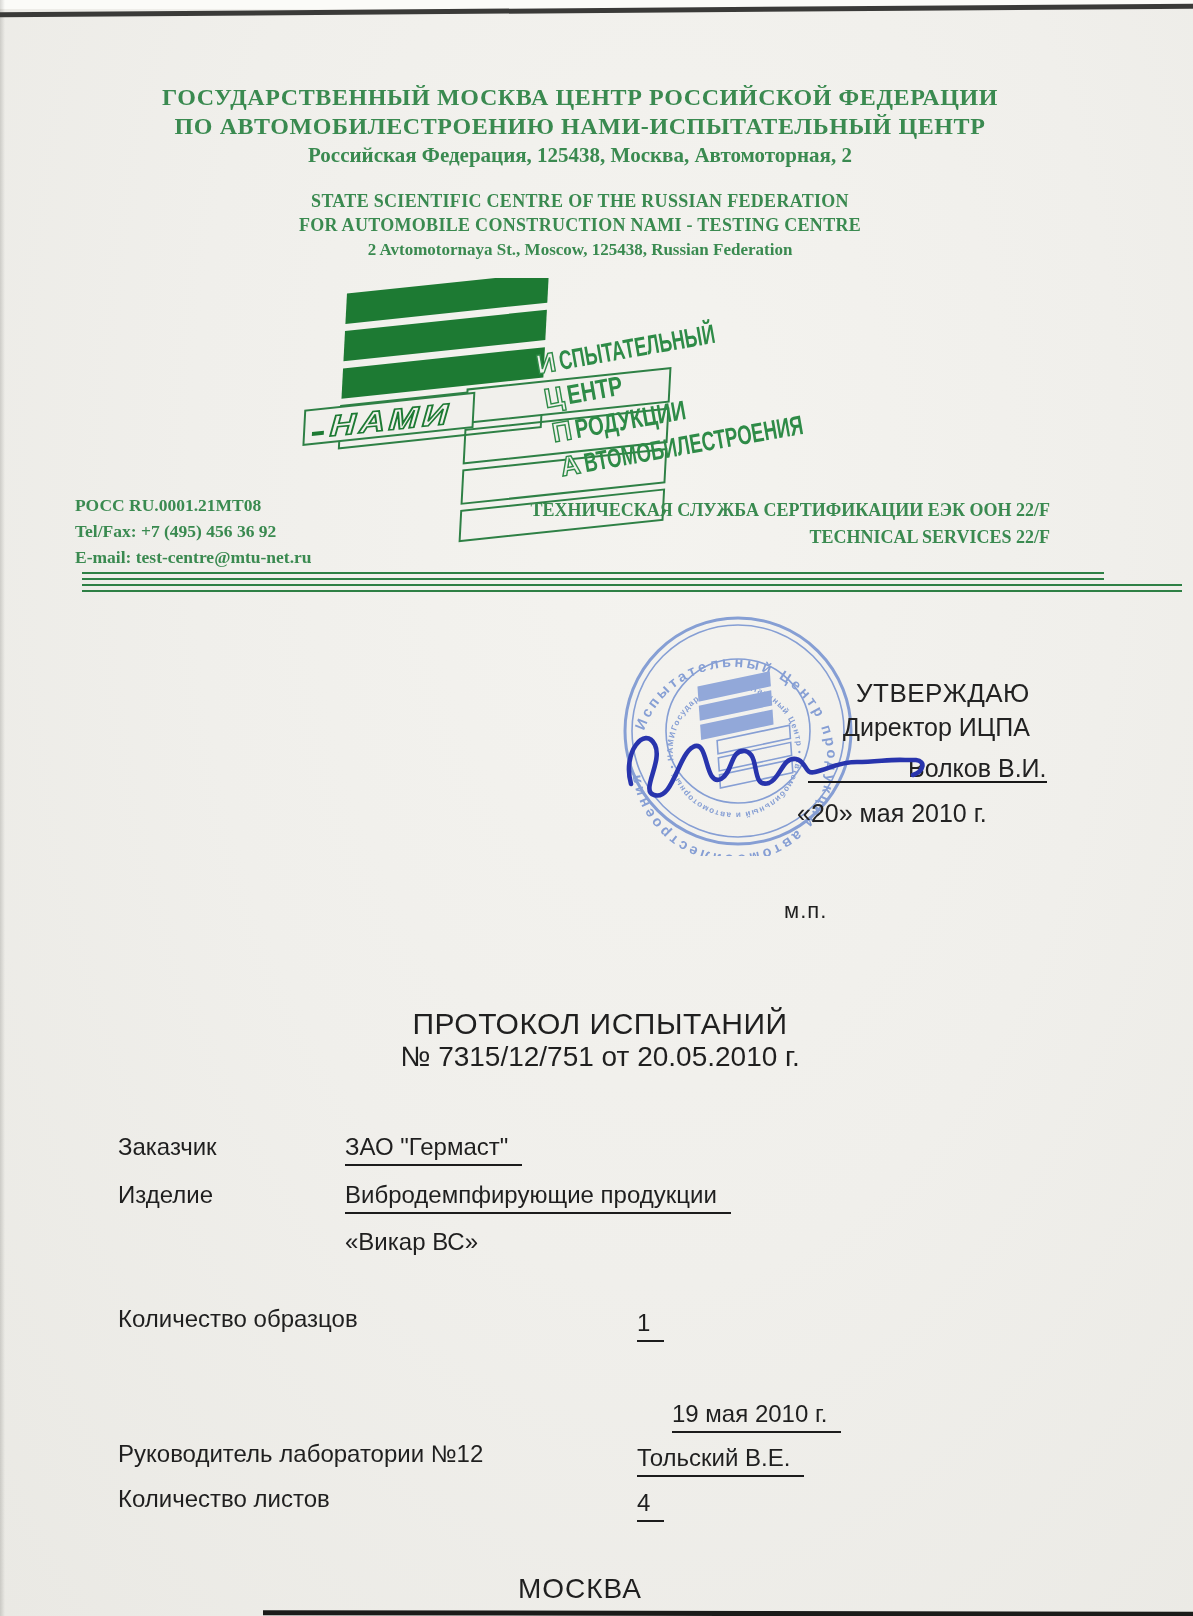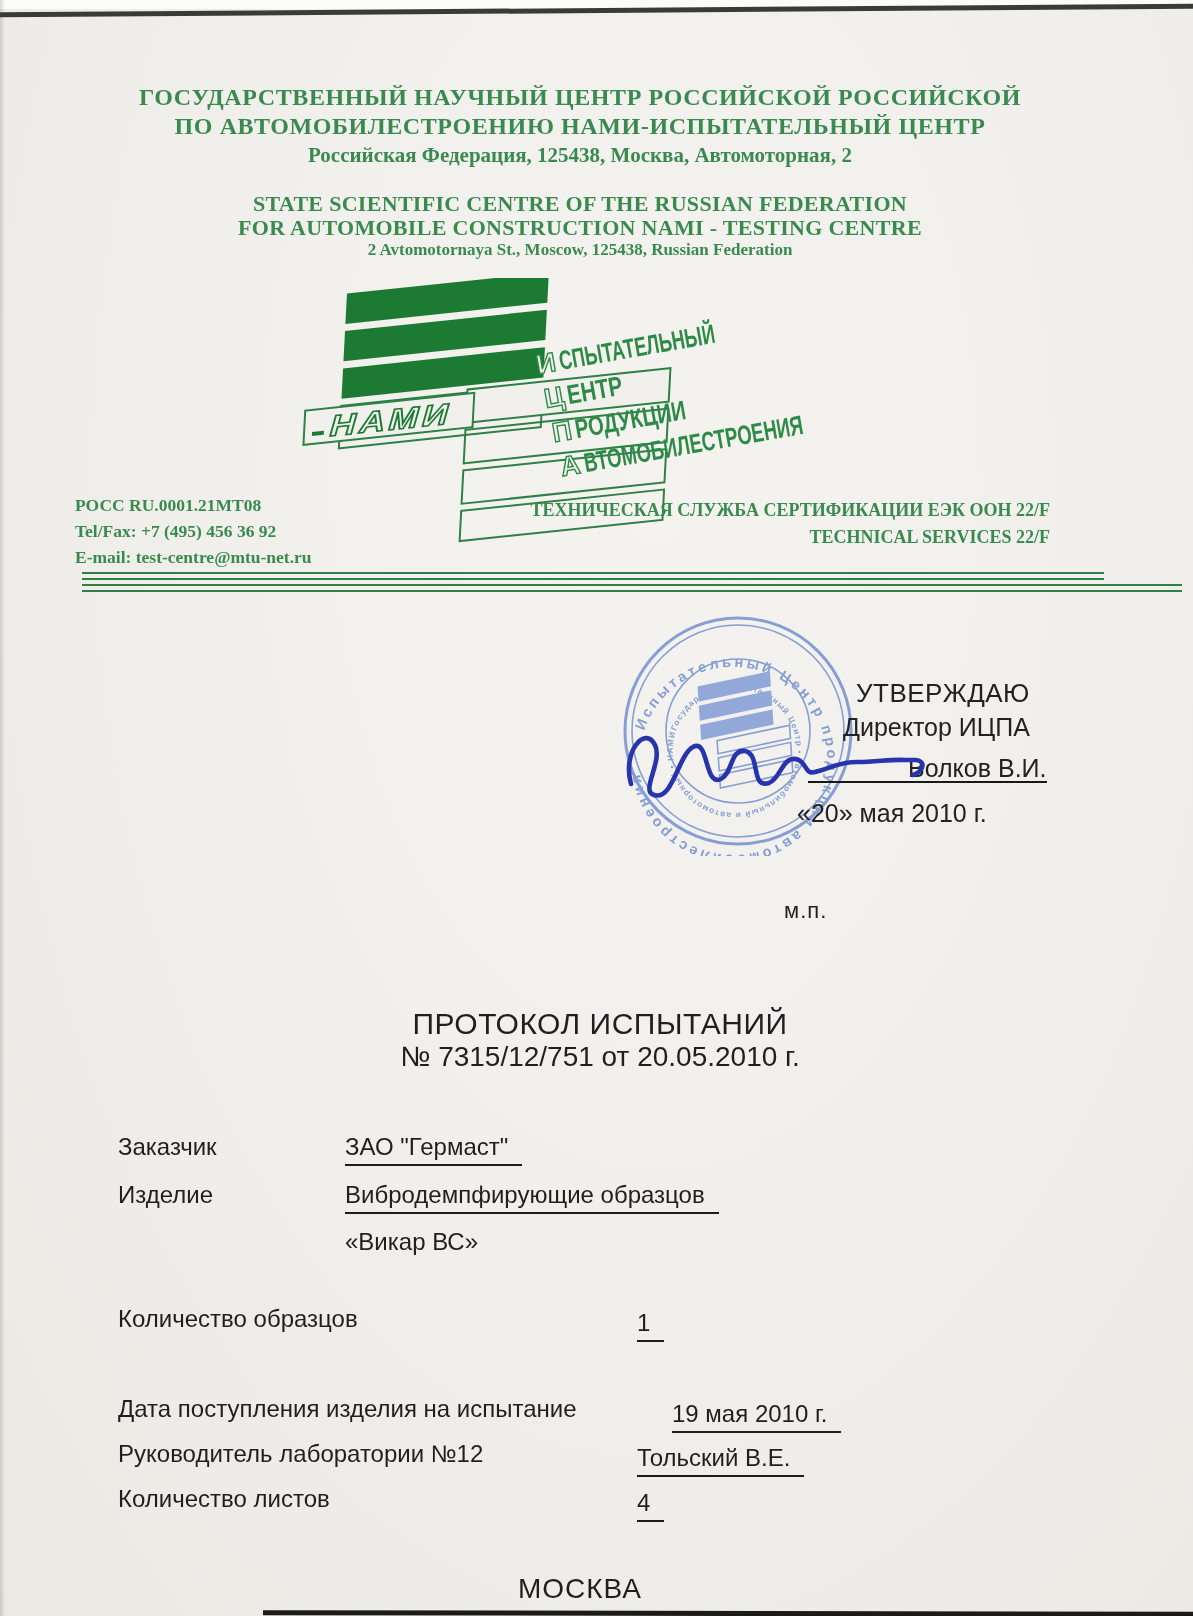--- a/index.html
+++ b/index.html
@@ -11,21 +11,21 @@
   .abs{position:absolute;}
   
   .top-white{left:0;top:0;width:1193px;height:9px;background:#fbfbf8;}
   .top-edge{left:-8px;top:8px;width:1212px;height:5px;background:#3a3a38;transform:rotate(-0.4deg);}
   .left-edge{left:0;top:0;width:5px;height:1616px;background:linear-gradient(90deg,rgba(60,60,55,.18),rgba(60,60,55,0));}
   .bottom-edge{left:263px;bottom:0;width:930px;height:5px;background:#1b1b19;transform:rotate(.1deg);}
   
   .gr{color:#3a8a50;font-family:"Liberation Serif", serif;font-weight:bold;text-align:center;left:0;width:1160px;}
   .h-ru{font-size:24px;letter-spacing:.6px;}
   .h-addr{font-size:21px;}
-  .h-en{font-size:22px;letter-spacing:.3px;font-family:Liberation Serif, serif;}
+  .h-en{font-size:18px;letter-spacing:.3px;font-family:Liberation Serif, serif;}
   .h-en-addr{font-size:17px;}
   
   .contacts{left:75px;top:492px;font-family:"Liberation Serif", serif;font-weight:bold;color:#3a8a50;font-size:17.5px;line-height:26px;}
   .service{left:480px;top:497px;width:570px;text-align:right;font-family:"Liberation Serif", serif;font-weight:bold;color:#3a8a50;font-size:18px;line-height:27px;}
   .rule{height:4px;border-top:2px solid #2e8045;border-bottom:2px solid #2e8045;}
   .rule1{left:82px;top:572px;width:1022px;}
   .rule2{left:82px;top:584px;width:1100px;}
   
   .ap{font-size:25px;color:#222;}
   .ap-head{left:856px;top:666px;font-size:26px;letter-spacing:.5px;margin-top:12px;}
@@ -48,21 +48,21 @@
 </head>
 <body>
 
 <div class="page">
 
   <div class="abs top-white"></div>
   <div class="abs top-edge"></div>
   <div class="abs left-edge"></div>
   <div class="abs bottom-edge"></div>
 
-  <div class="abs gr h-ru" style="top:84px;">ГОСУДАРСТВЕННЫЙ НАУЧНЫЙ ЦЕНТР РОССИЙСКОЙ РОССИЙСКОЙ</div>
+  <div class="abs gr h-ru" style="top:84px;">ГОСУДАРСТВЕННЫЙ МОСКВА ЦЕНТР РОССИЙСКОЙ ФЕДЕРАЦИИ</div>
   <div class="abs gr h-ru" style="top:113px;">ПО АВТОМОБИЛЕСТРОЕНИЮ НАМИ-ИСПЫТАТЕЛЬНЫЙ ЦЕНТР</div>
   <div class="abs gr h-addr" style="top:143px;">Российская Федерация, 125438, Москва, Автомоторная, 2</div>
   <div class="abs gr h-en" style="top:191px;">STATE SCIENTIFIC CENTRE OF THE RUSSIAN FEDERATION</div>
   <div class="abs gr h-en" style="top:215px;">FOR AUTOMOBILE CONSTRUCTION NAMI - TESTING CENTRE</div>
   <div class="abs gr h-en-addr" style="top:240px;">2 Avtomotornaya St., Moscow, 125438, Russian Federation</div>
 
   <div class="abs" style="left:295px;top:278px;width:575px;height:295px;">
     <svg width="575" height="295" viewBox="0 0 575 295">
       <g transform="translate(48,16) rotate(-6) skewX(-9)">
         <rect x="4" y="0" width="203" height="30" fill="#1d7a33"></rect>
@@ -147,27 +147,26 @@
 
   <div class="abs title-wrap">
     <div class="title-l1">ПРОТОКОЛ ИСПЫТАНИЙ</div>
     <div class="title-l2">№ 7315/12/751 от 20.05.2010 г.</div>
   </div>
 
   <div class="abs lbl" style="left:118px;top:1133px;">Заказчик</div>
   <div class="abs" style="left:345px;top:1133px;"><span class="val">ЗАО "Гермаст"</span></div>
 
   <div class="abs lbl" style="left:118px;top:1181px;">Изделие</div>
-  <div class="abs" style="left:345px;top:1181px;"><span class="val">Вибродемпфирующие образцов</span></div>
+  <div class="abs" style="left:345px;top:1181px;"><span class="val">Вибродемпфирующие продукции</span></div>
   <div class="abs" style="left:345px;top:1228px;"><span class="val noline">«Викар ВС»</span></div>
 
   <div class="abs lbl" style="left:118px;top:1305px;">Количество образцов</div>
   <div class="abs" style="left:637px;top:1309px;"><span class="val">1</span></div>
 
-  <div class="abs lbl" style="left:118px;top:1395px;">Дата поступления изделия на испытание</div>
   <div class="abs" style="left:637px;top:1400px;margin-left:35px;"><span class="val">19 мая 2010 г.</span></div>
 
   <div class="abs lbl" style="left:118px;top:1440px;">Руководитель лаборатории №12</div>
   <div class="abs" style="left:637px;top:1444px;"><span class="val">Тольский В.Е.</span></div>
 
   <div class="abs lbl" style="left:118px;top:1485px;">Количество листов</div>
   <div class="abs" style="left:637px;top:1489px;"><span class="val">4</span></div>
 
   <div class="abs city">МОСКВА</div>
 

